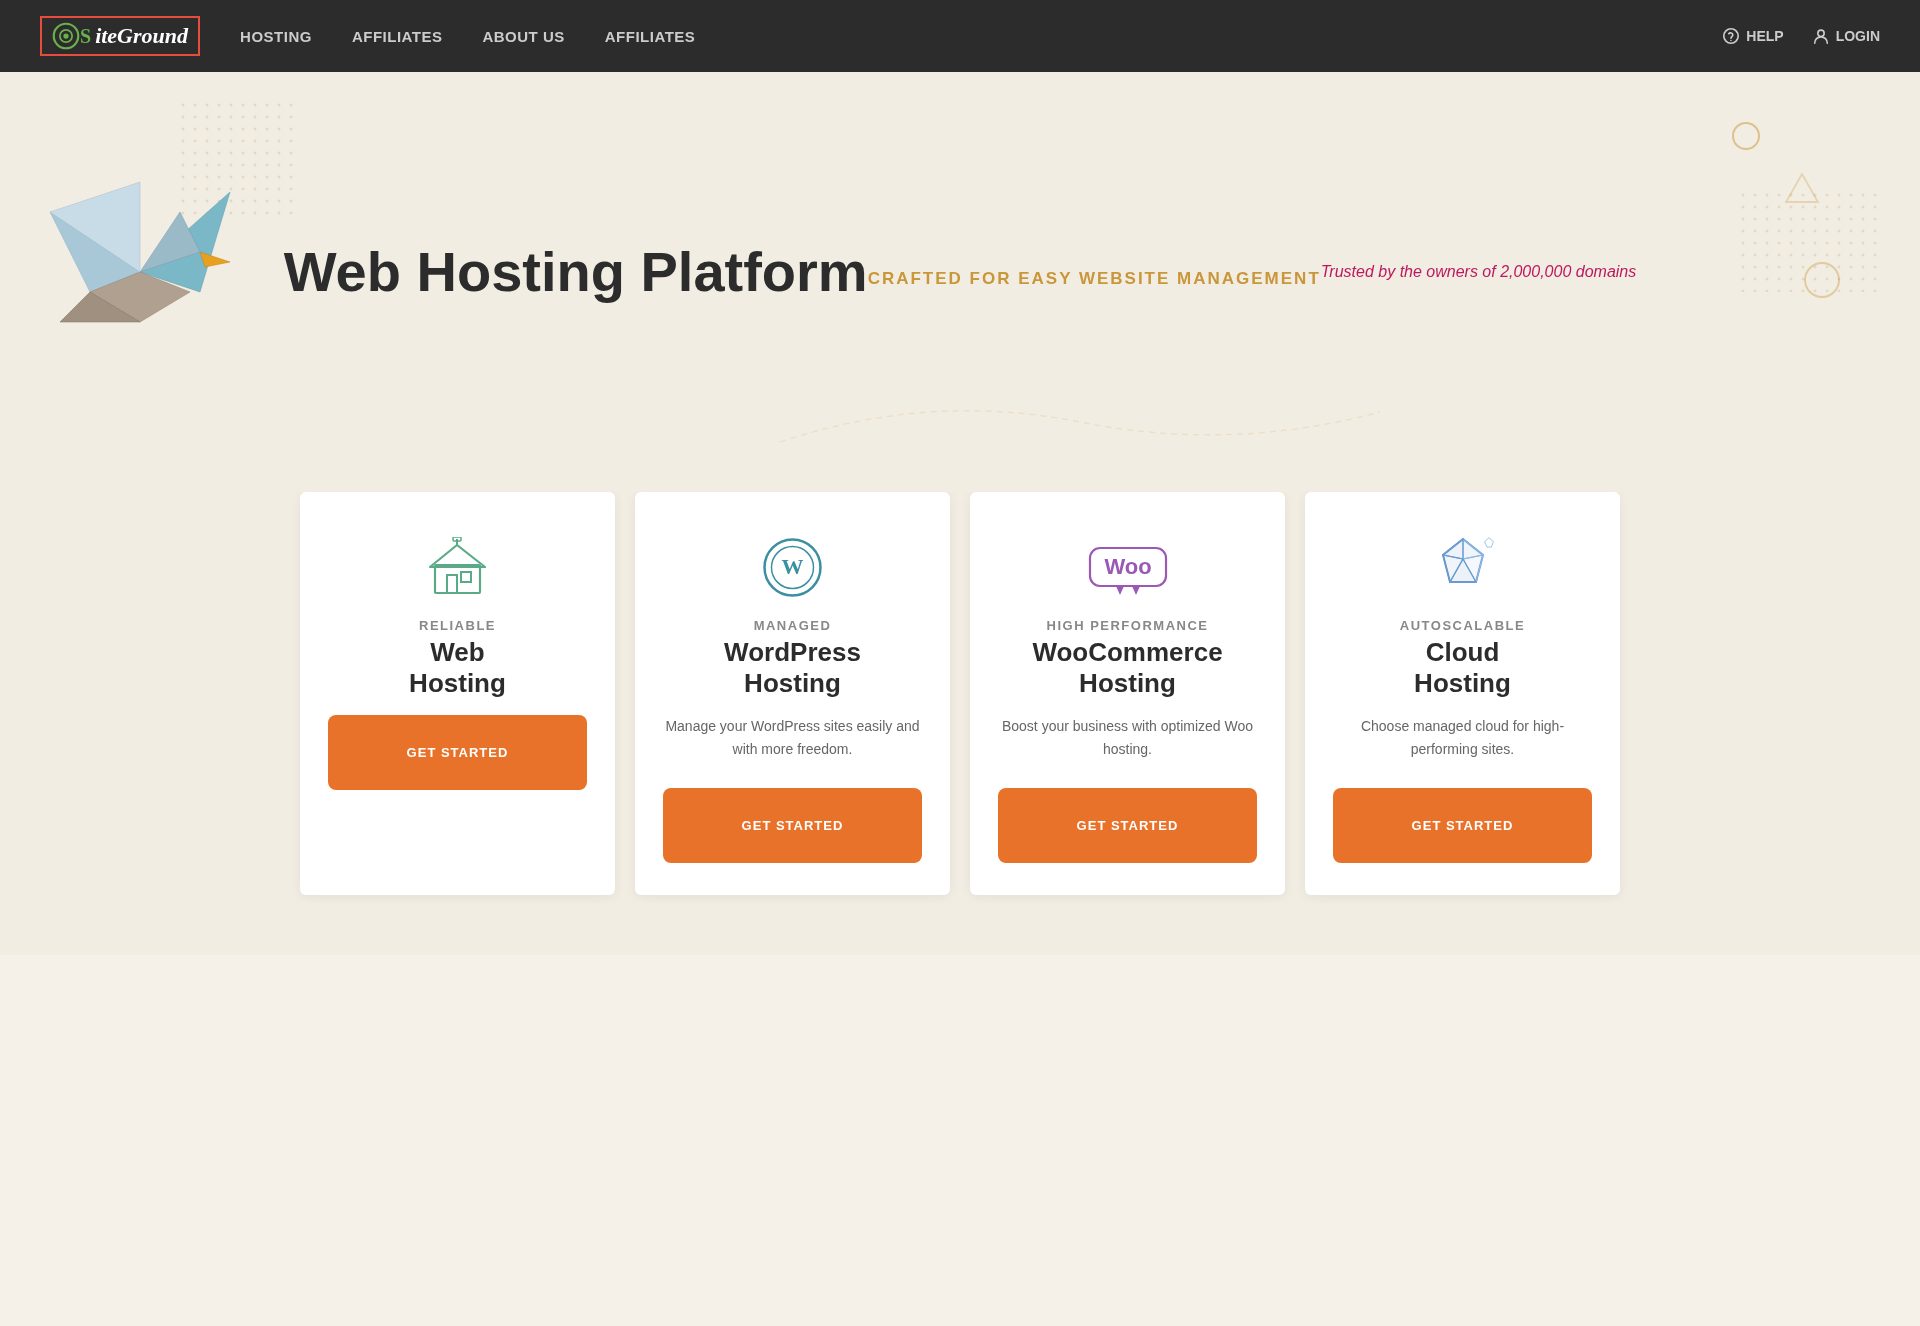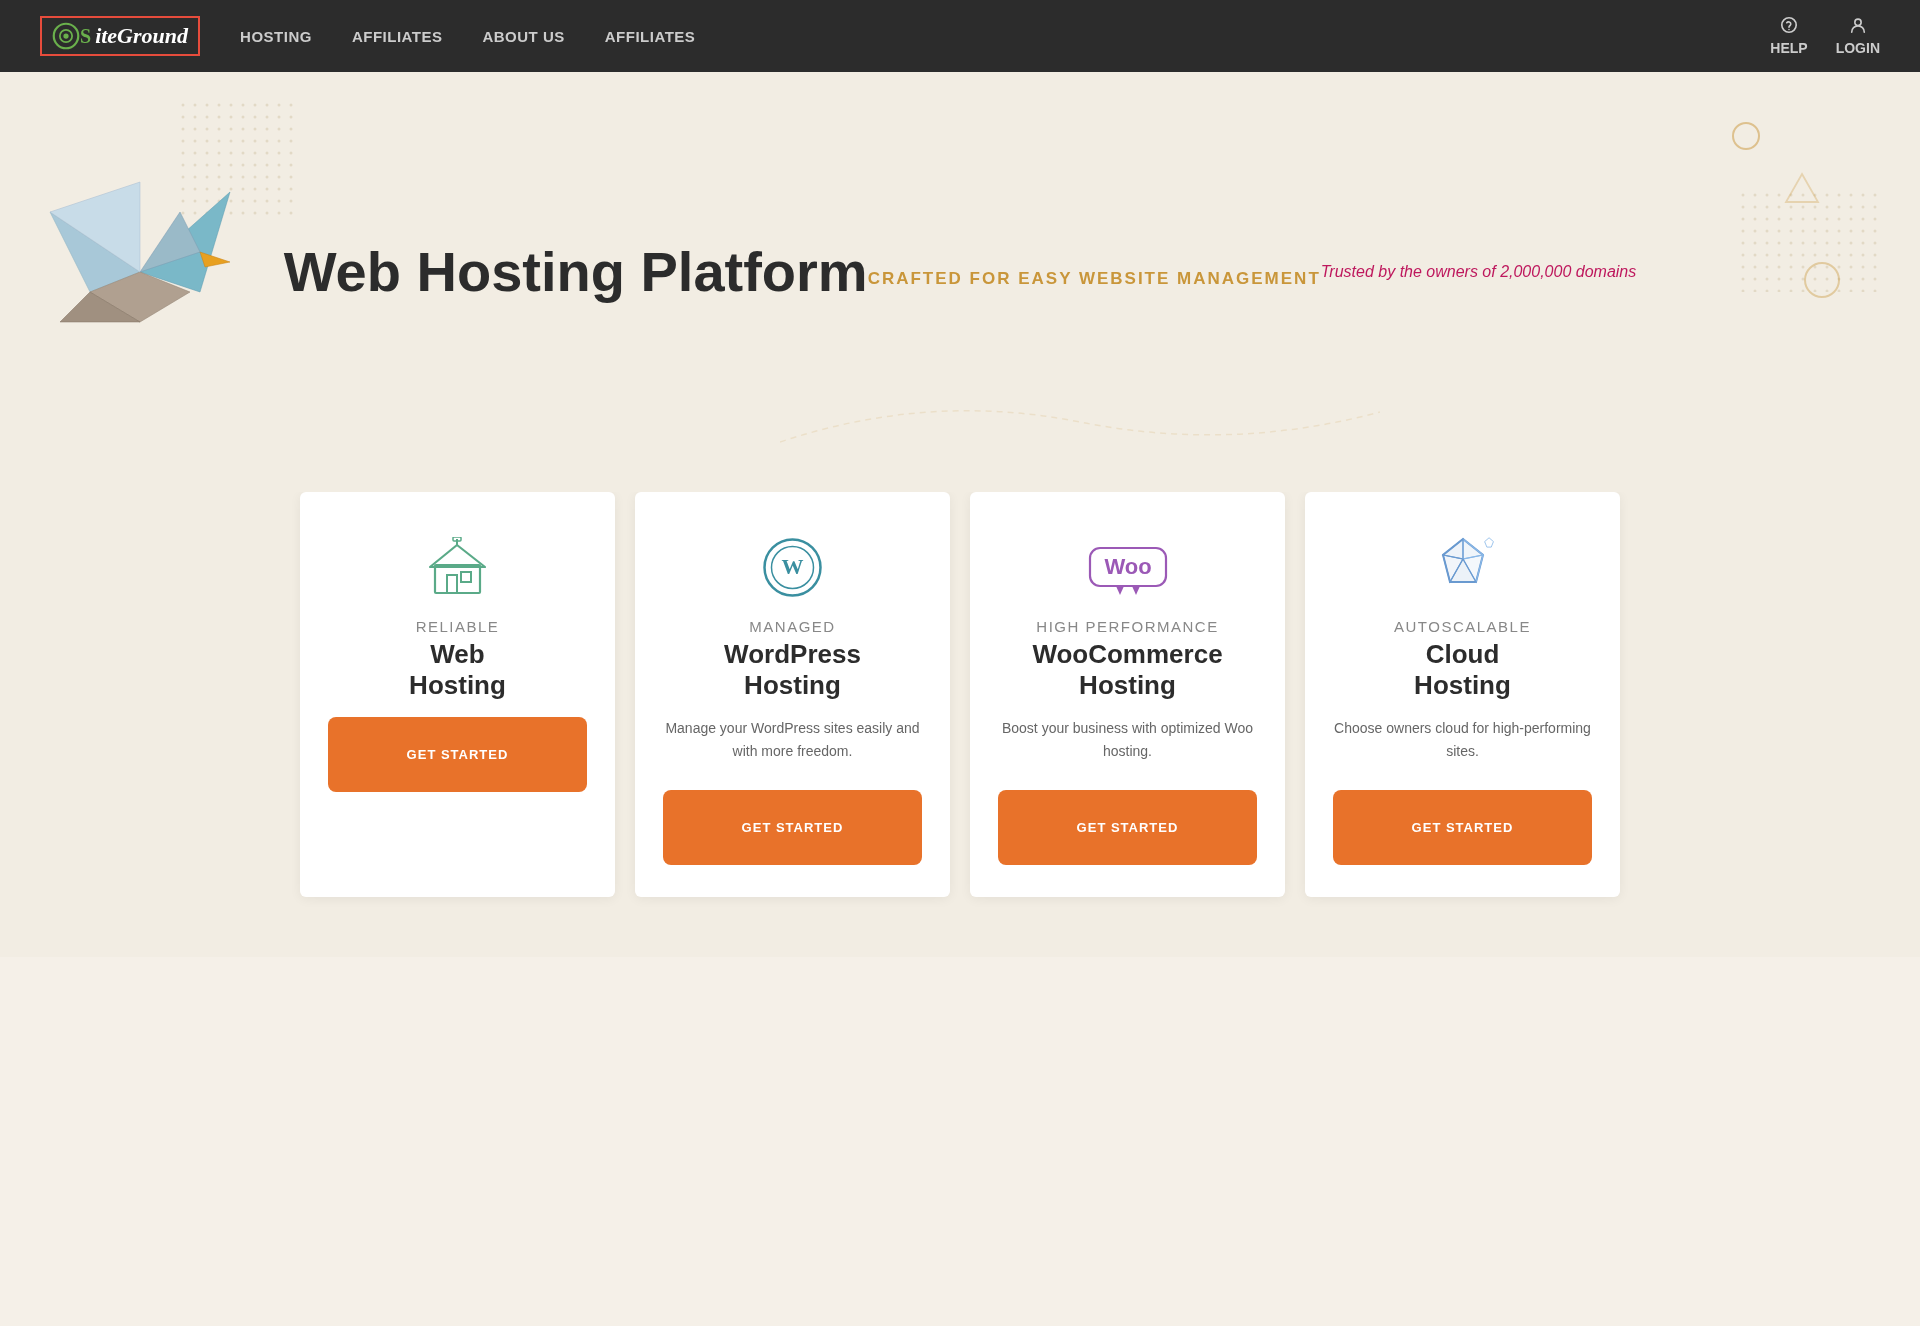--- a/index.html
+++ b/index.html
@@ -55,21 +55,20 @@
     }
     .nav-right-item {
       color: #ccc;
       font-size: 14px;
       font-weight: 600;
       display: flex;
       align-items: center;
       gap: 6px;
       cursor: pointer;
       text-decoration: none;
-      flex-direction: column;
     }
     .nav-icon {
       width: 18px;
       height: 18px;
       display: inline-flex;
       align-items: center;
       justify-content: center;
     }
 
     
@@ -173,22 +172,22 @@
       box-shadow: 0 2px 12px rgba(0,0,0,0.06);
     }
     .card-icon-area {
       height: 70px;
       display: flex;
       align-items: center;
       justify-content: center;
       margin-bottom: 16px;
     }
     .card-label {
-      font-size: 15px;
-      font-weight: 400;
+      font-size: 13px;
+      font-weight: 700;
       letter-spacing: 1.5px;
       color: #888;
       text-transform: uppercase;
       margin-bottom: 4px;
     }
     .card-title {
       font-size: 26px;
       font-weight: 900;
       color: #2c2c2c;
       margin-bottom: 16px;
@@ -376,18 +375,18 @@
           <polygon points="35,2 15,18 35,22" stroke="#6a9ad0" stroke-width="1.2" fill="rgba(90,140,196,0.1)"></polygon>
           <polygon points="15,18 22,45 35,22" stroke="#6a9ad0" stroke-width="1.2" fill="rgba(80,130,188,0.08)"></polygon>
           <polygon points="55,18 48,45 35,22" stroke="#8ab8e8" stroke-width="1.2" fill="rgba(120,170,220,0.08)"></polygon>
           <polygon points="22,45 48,45 35,22" stroke="#6a9ad0" stroke-width="1.2" fill="rgba(100,150,200,0.12)"></polygon>
 
           <polygon points="56,5 64,12 60,22 52,22 48,12" stroke="#8ab8e8" stroke-width="1.5" fill="none" transform="translate(0,-2) scale(0.55) translate(55,0)"></polygon>
         </svg>
       </div>
       <div class="card-label">AUTOSCALABLE</div>
       <div class="card-title">Cloud<br>Hosting</div>
-      <div class="card-desc">Choose owners cloud for high-performing sites.</div>
+      <div class="card-desc">Choose managed cloud for high-performing sites.</div>
       <button class="card-btn">GET STARTED</button>
     </div>
 
   </div>
 </section>
 
 </body></html>

